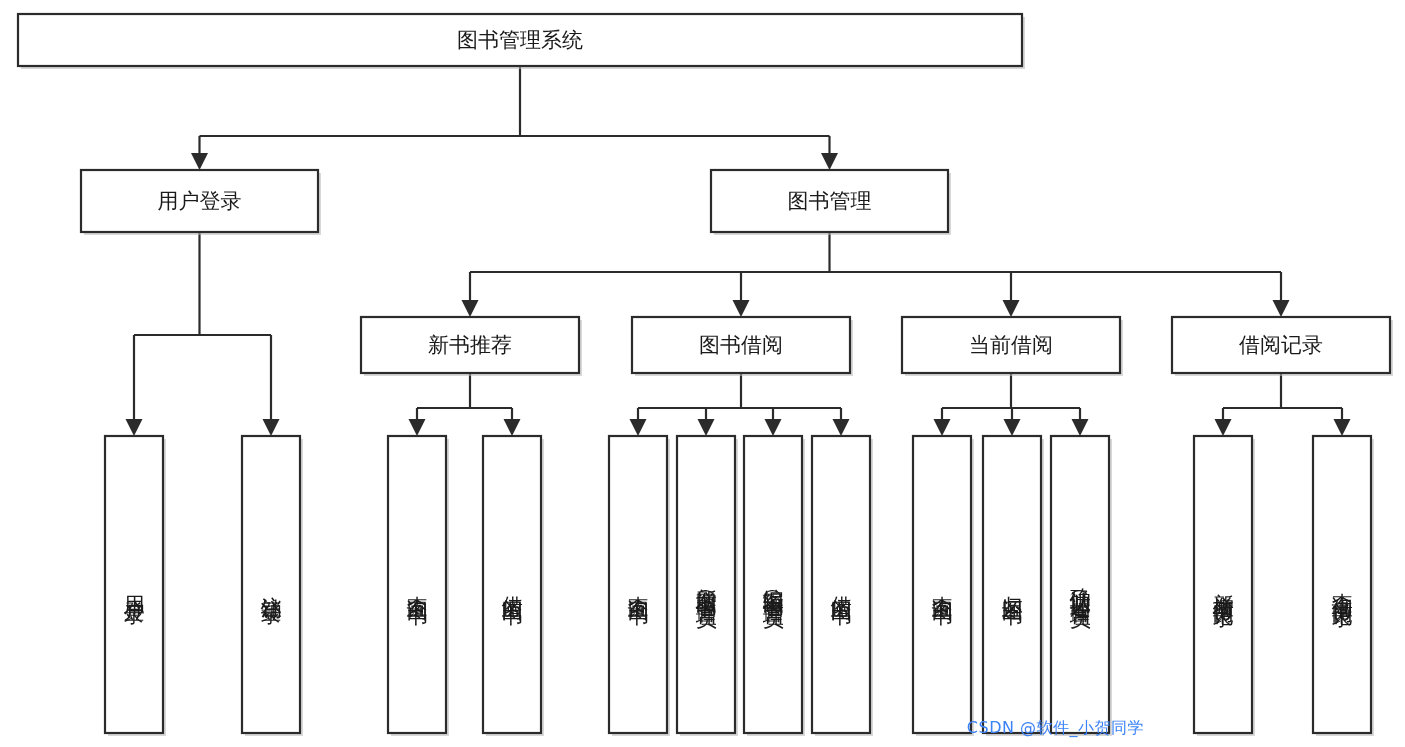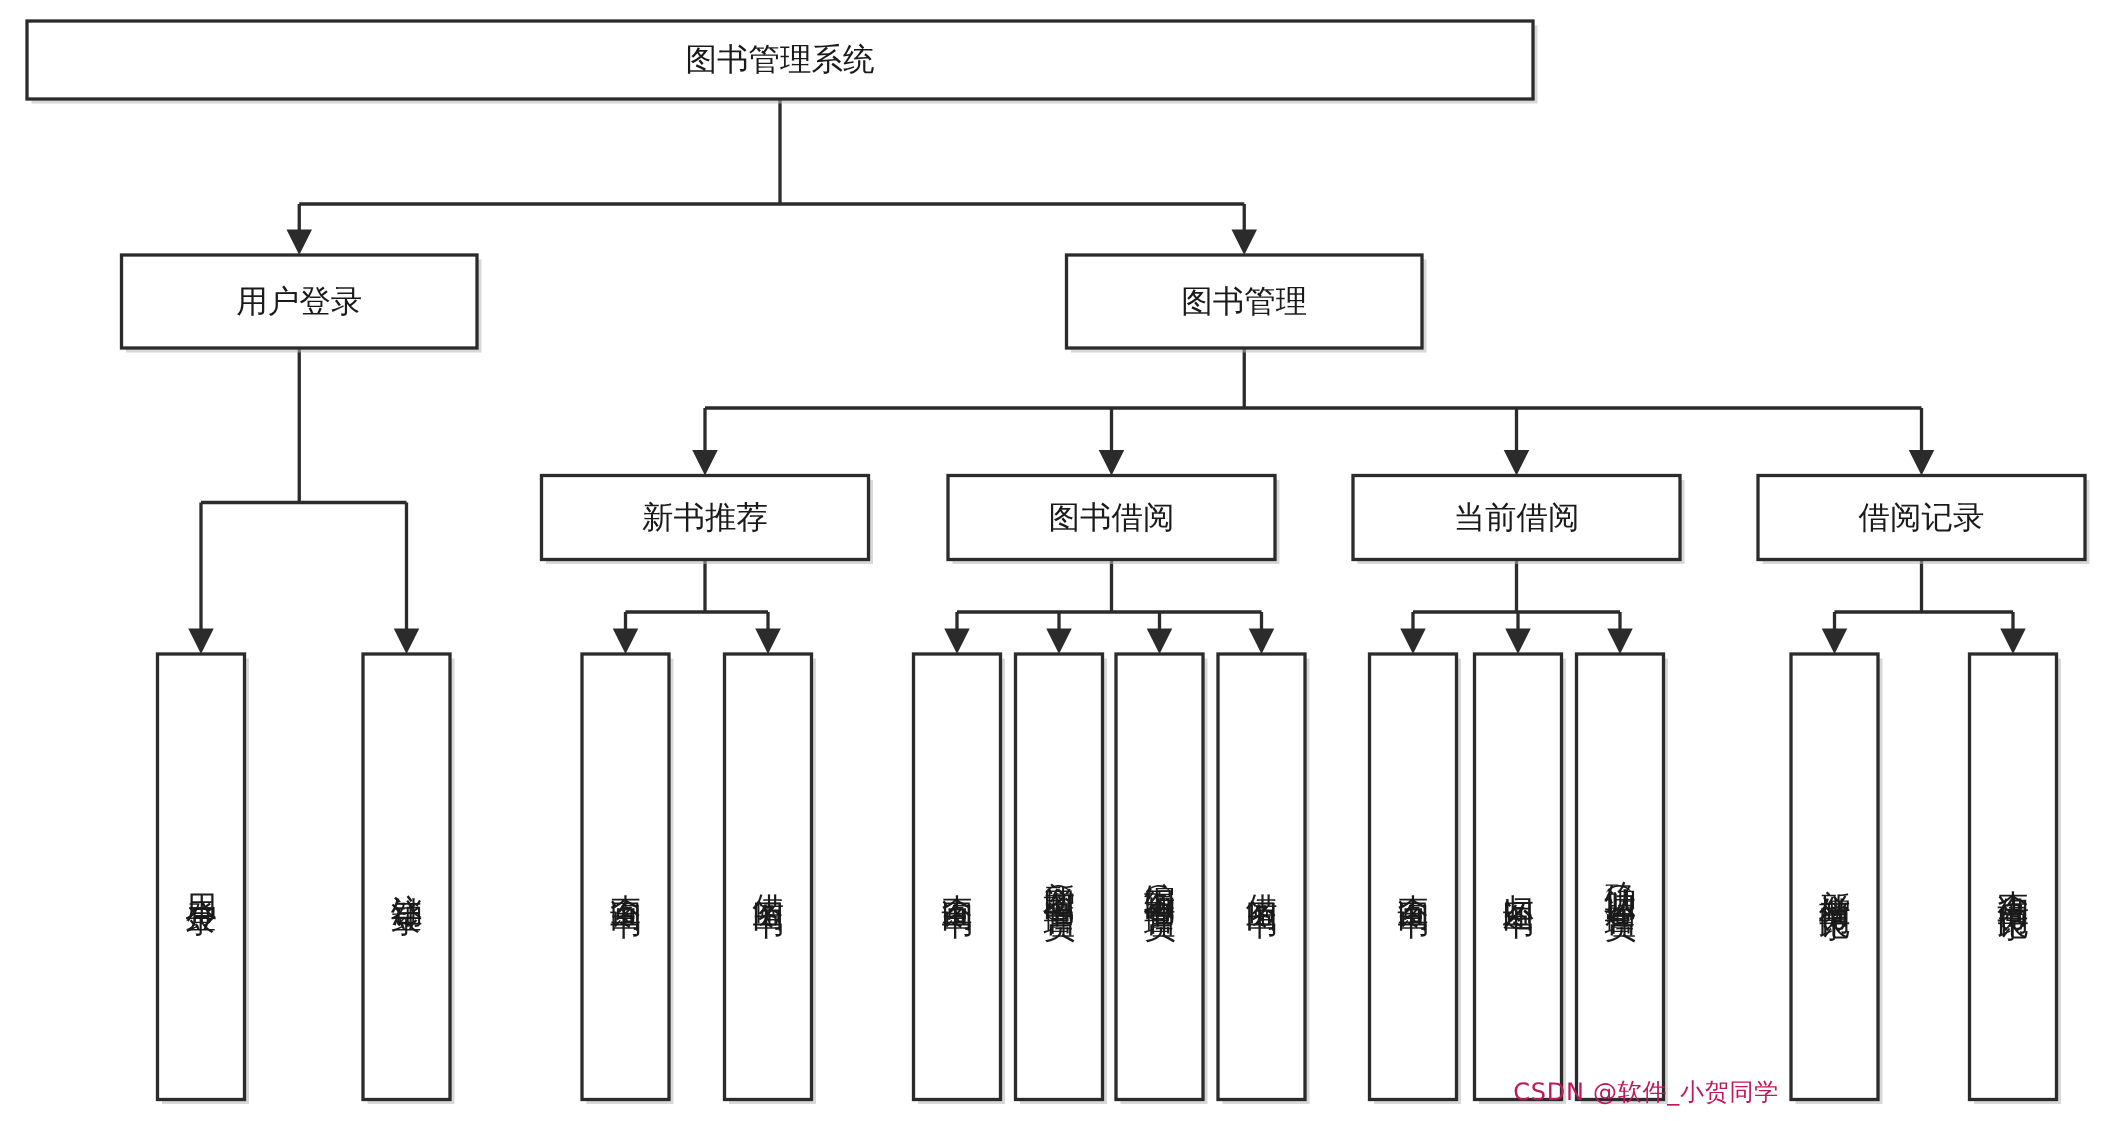--- a/index.html
+++ b/index.html
@@ -11,21 +11,20 @@
     width: 1405px;
     height: 747px;
     font-family: "DejaVu Sans", "Liberation Sans", sans-serif;
     overflow: hidden;
     position: relative;
   }
   #diagram-root {
     position: relative;
     width: 1156px;
     height: 747px;
-    padding-left: 42px;
   }
   svg#tree-svg {
     position: absolute;
     left: 0;
     top: 0;
     width: 1405px;
     height: 747px;
     display: block;
   }
   .node-box {
@@ -71,21 +70,21 @@
     color: #1a1a1a;
     white-space: nowrap;
     text-align: center;
   }
   .watermark {
     position: absolute;
     right: 12px;
     bottom: 8px;
     font-family: "DejaVu Sans", "Liberation Sans", sans-serif;
     font-size: 16px;
-    color: #be185d;
+    color: #3b82f6;
     letter-spacing: 0.5px;
     user-select: none;
     white-space: nowrap;
   }
 </style>
 </head>
 <body>
 
 <div id="diagram-root">
 

